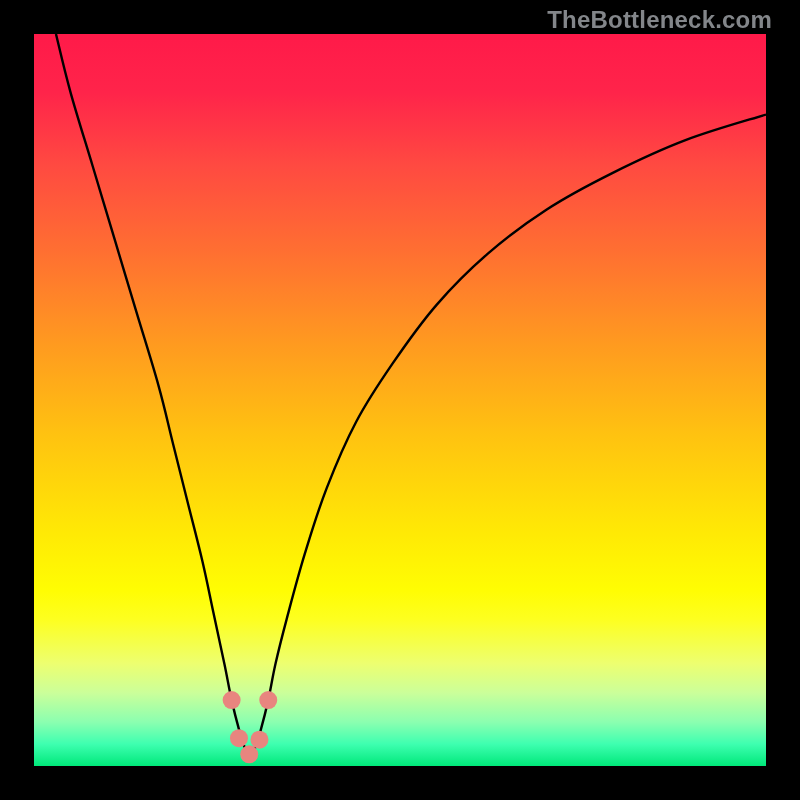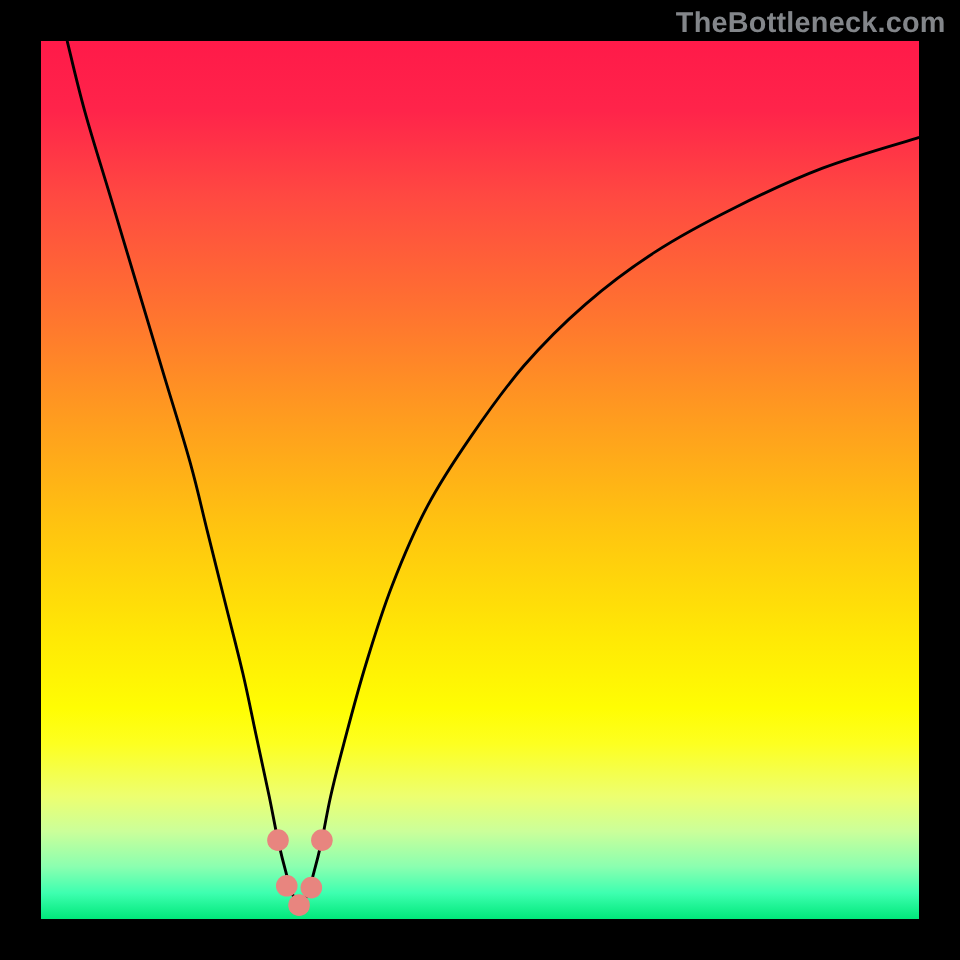--- a/index.html
+++ b/index.html
@@ -36,21 +36,21 @@
   .curve {
     position: absolute;
     left: 0;
     top: 0;
     width: 732px;
     height: 732px;
   }
   .watermark {
     position: absolute;
     top: 6px;
-    right: 12px;
+    right: 28px;
     font-family: Arial, Helvetica, sans-serif;
     font-size: 24px;
     font-weight: 600;
     color: #83868a;
     letter-spacing: 0.2px;
   }
 </style>
 </head>
 <body>
 

